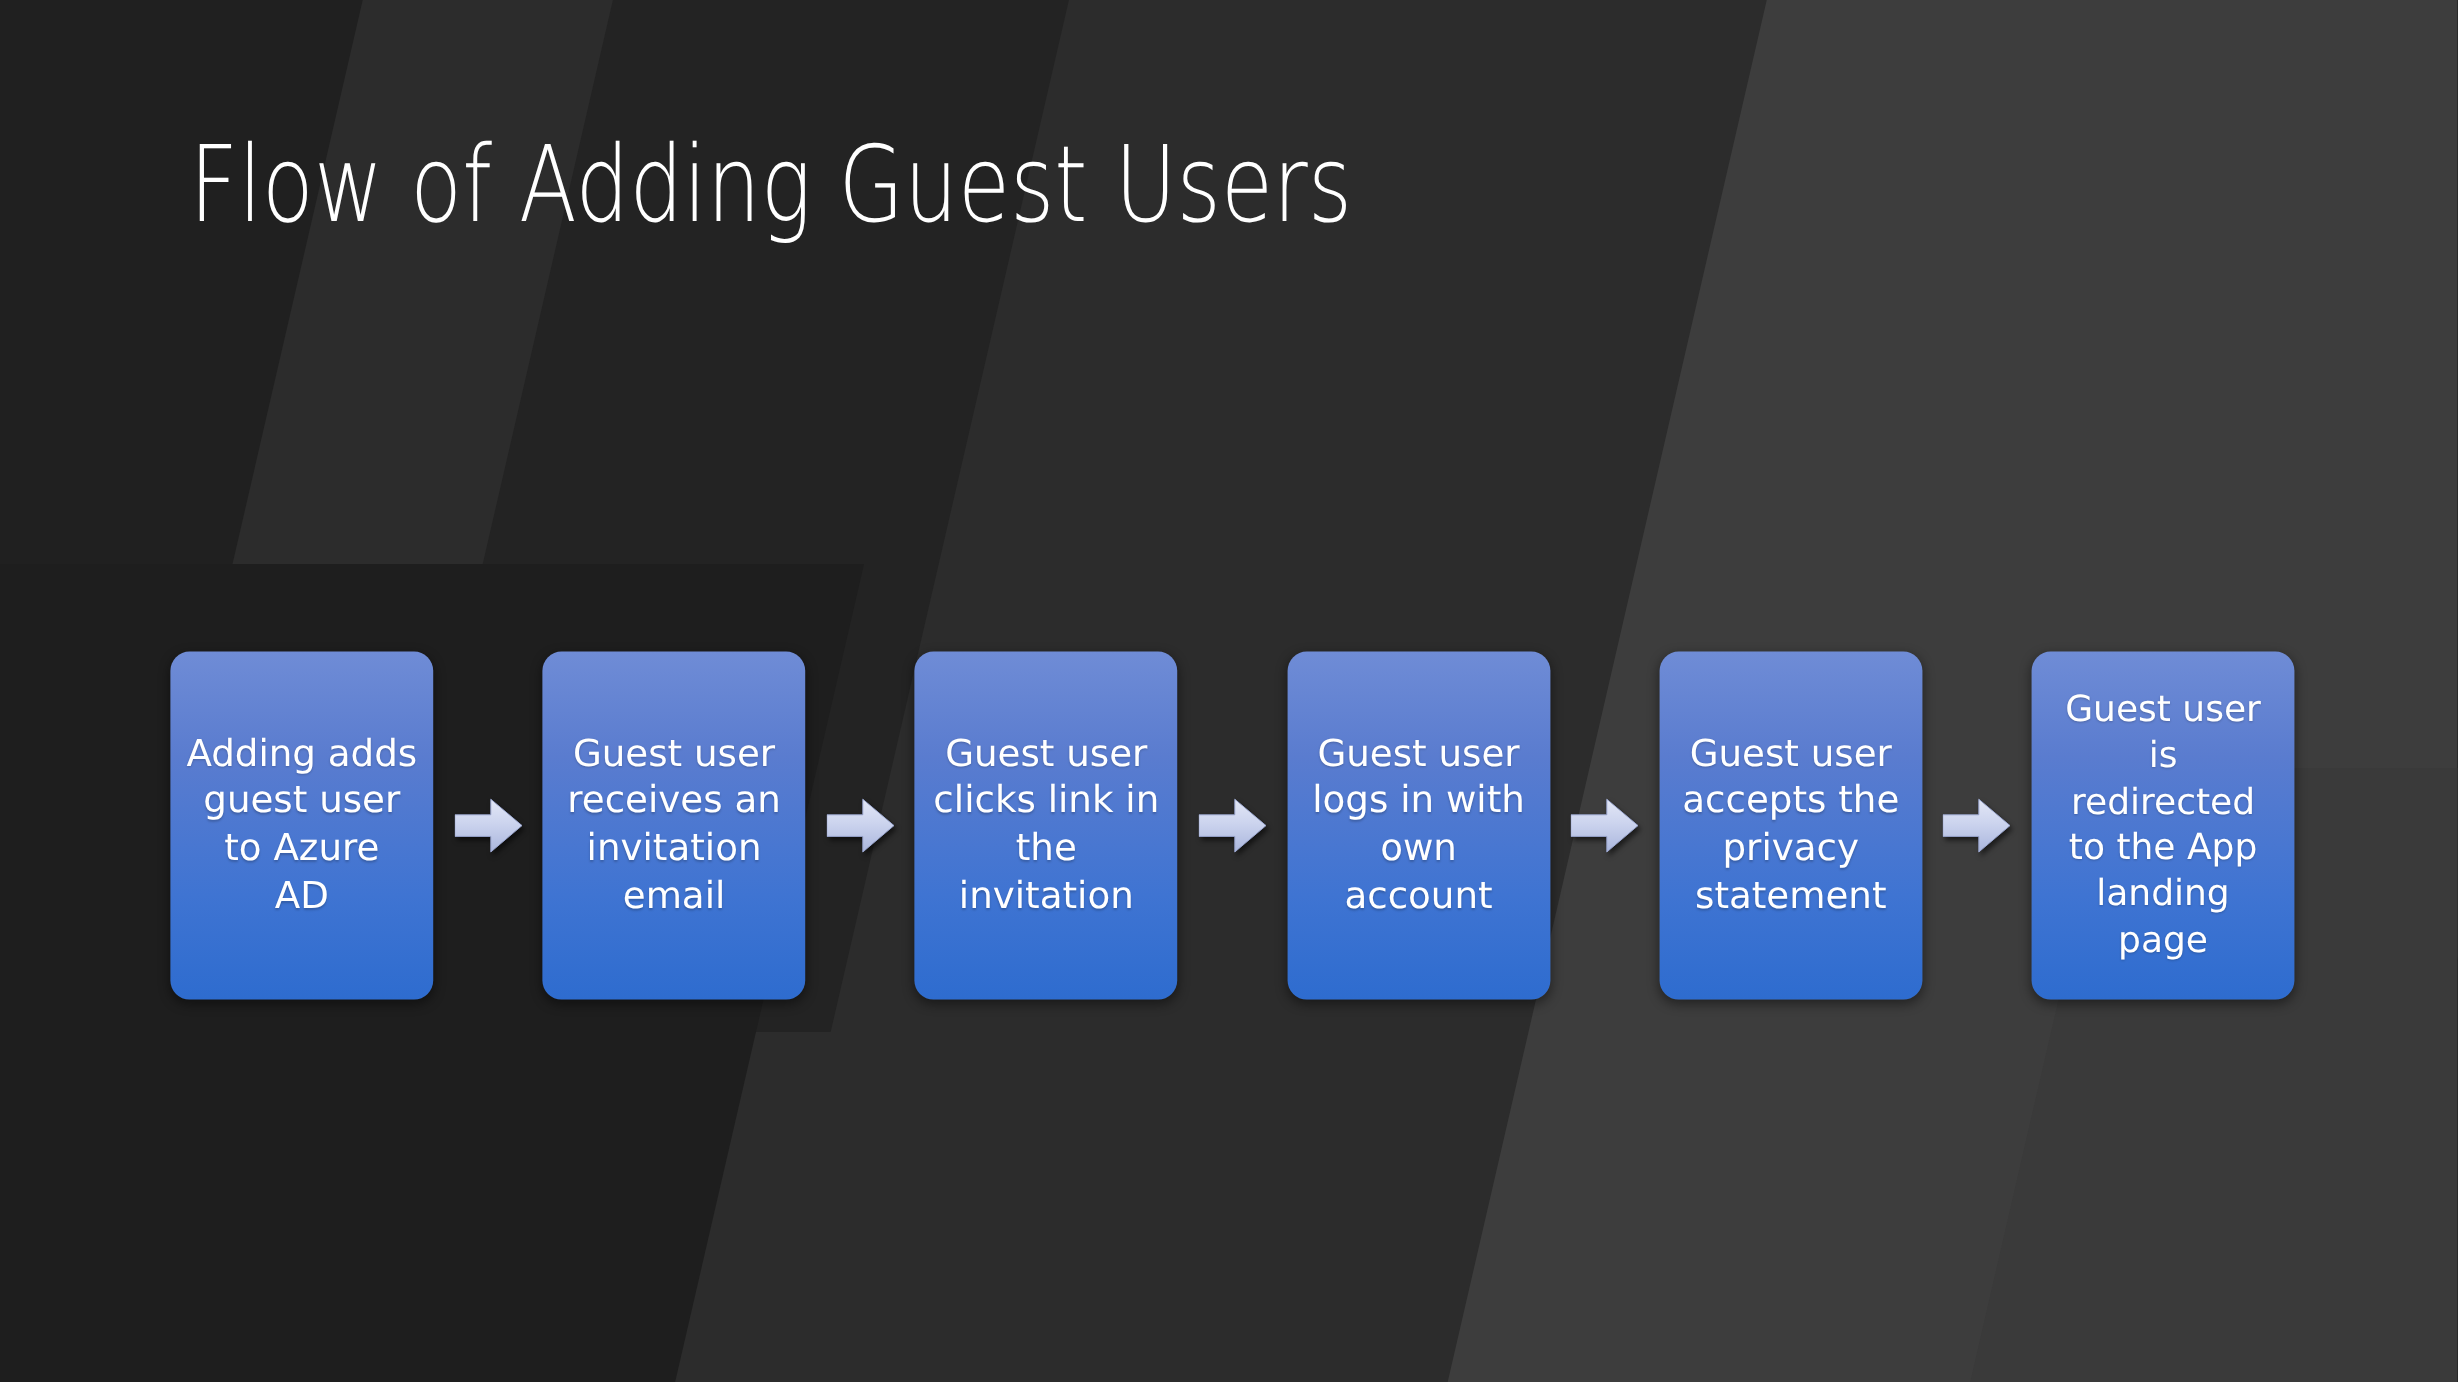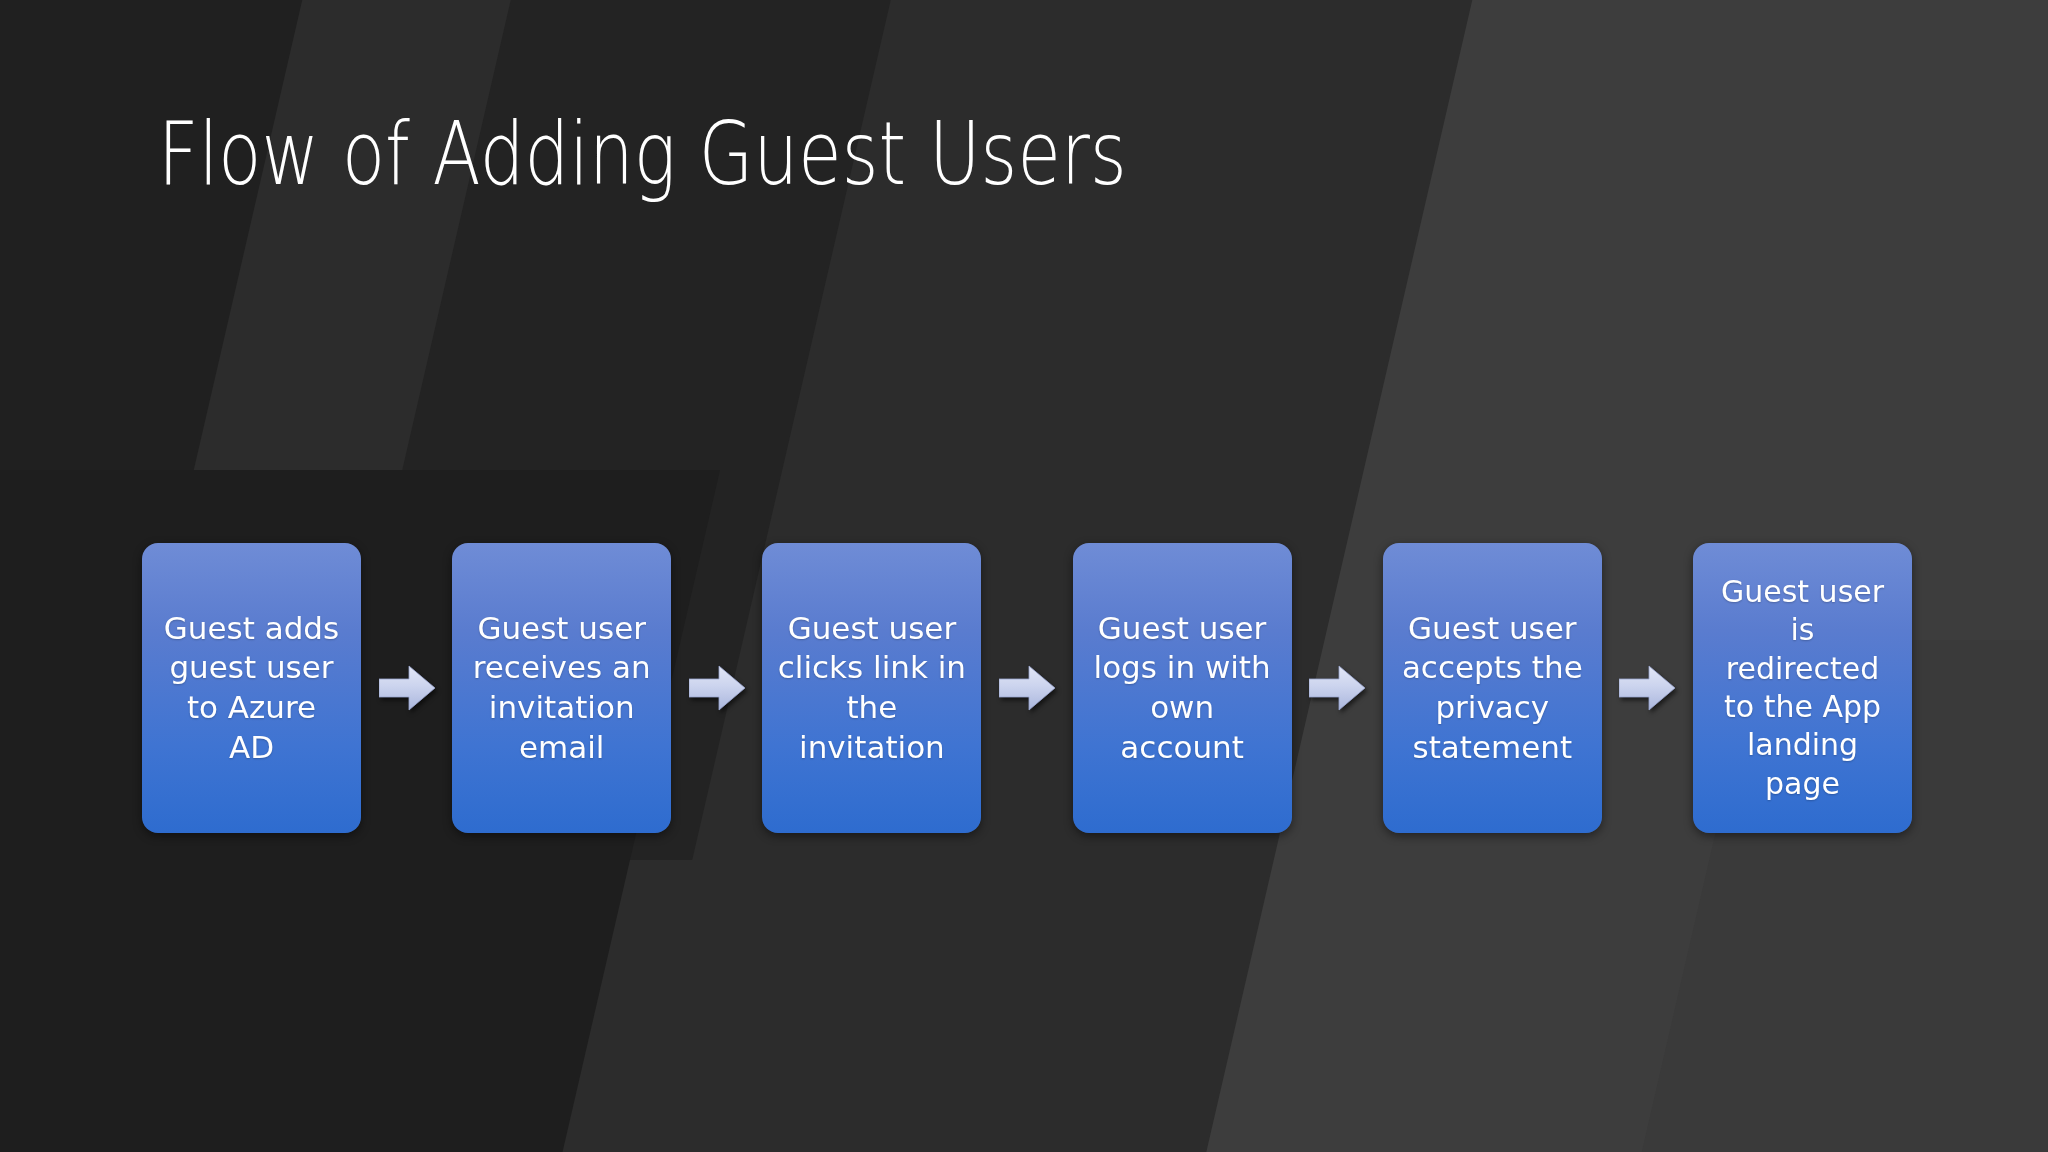--- a/index.html
+++ b/index.html
@@ -156,21 +156,21 @@
     <div class="band band-light"></div>
     <div class="band band-bl"></div>
     <div class="band band-br"></div>
   </div>
 
   <div class="title">Flow of Adding Guest Users</div>
 
   <div class="flow">
 
     <div class="node">
-      <div class="node-label">Guest adds
+      <div class="node-label">Adding adds
 guest user
 to Azure
 AD</div>
     </div>
 
     <div class="connector">
       <svg class="arrow" viewBox="0 0 56 50">
         <defs>
           <linearGradient id="ag1" x1="0" y1="0" x2="0" y2="1">
             <stop offset="0%" stop-color="#e3e7f6"></stop>

